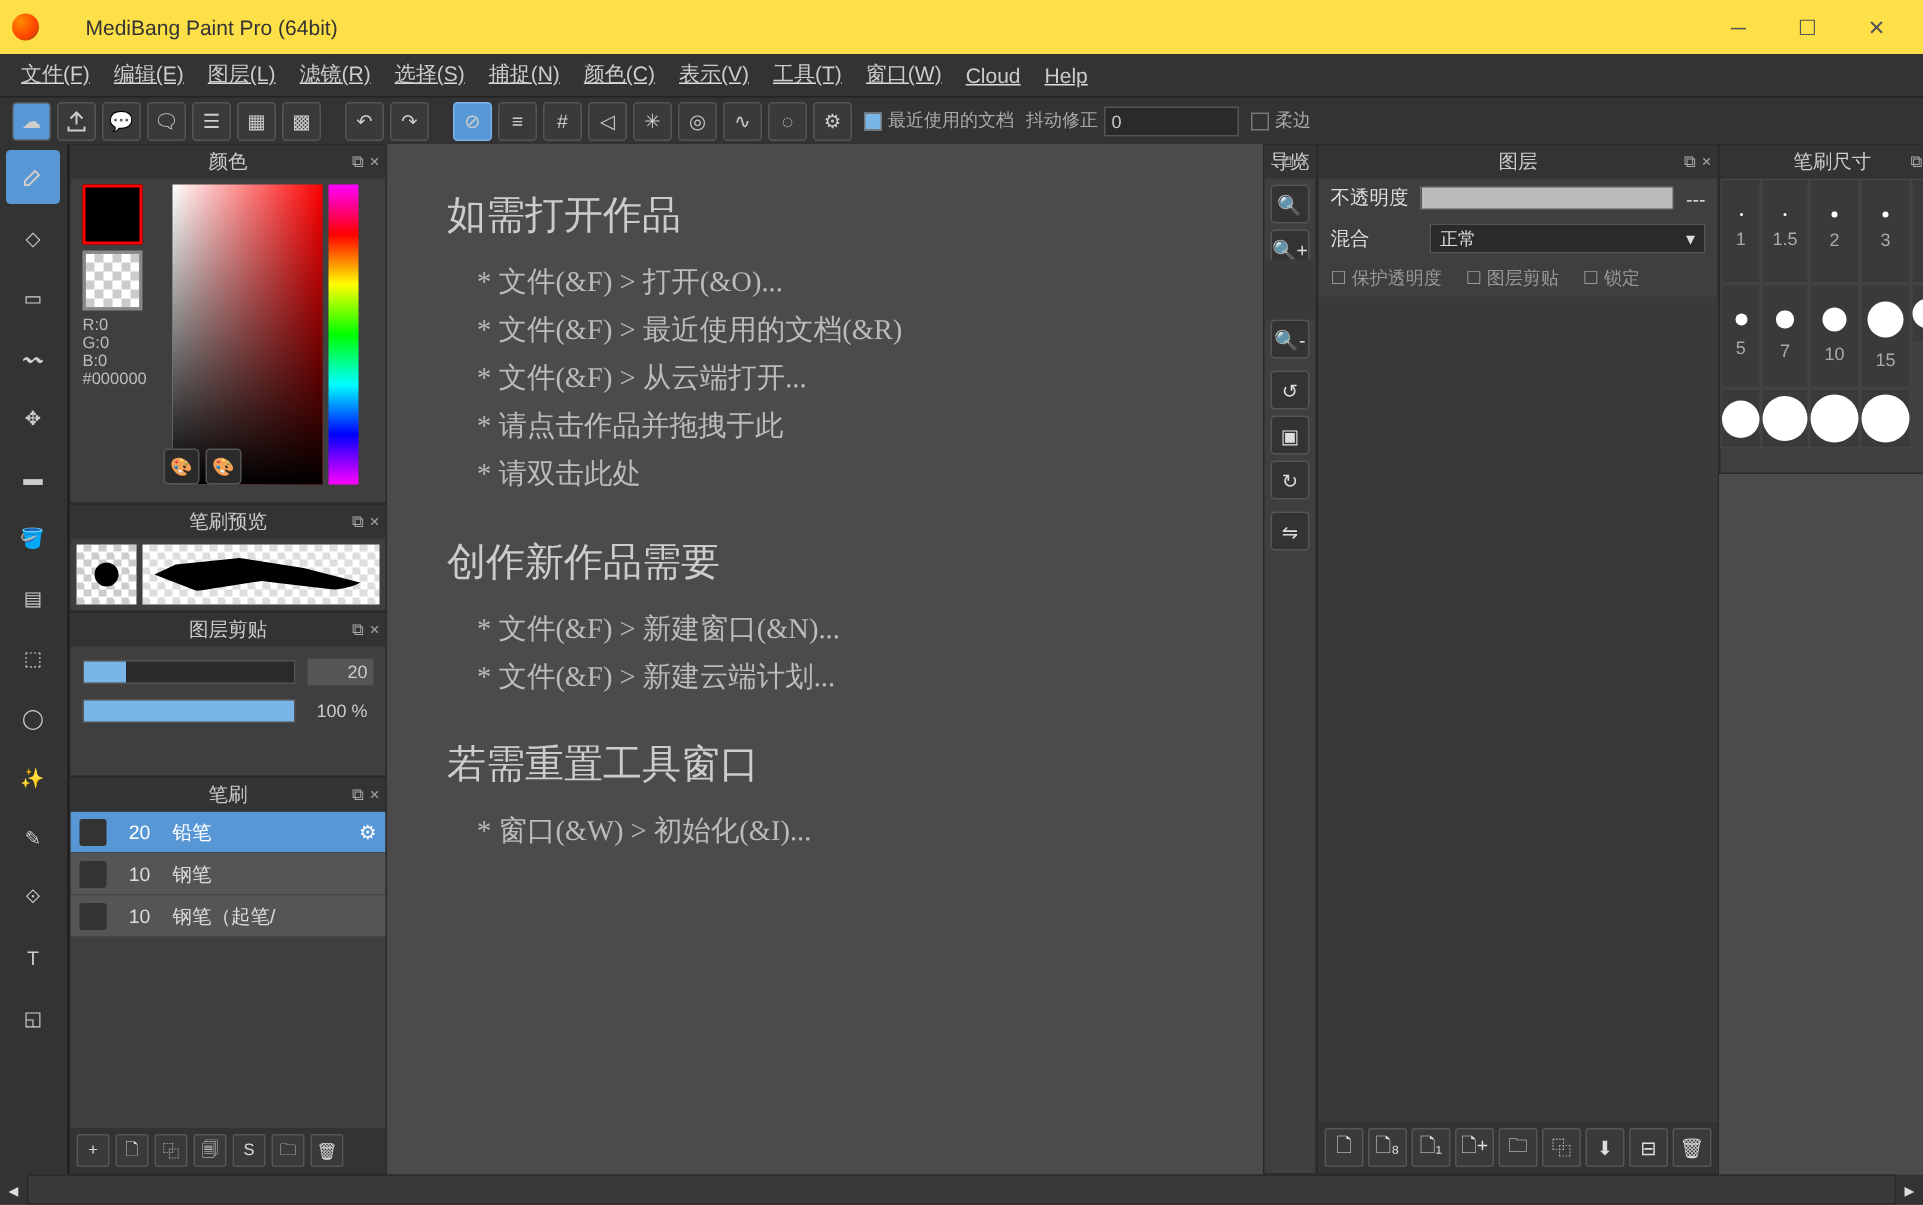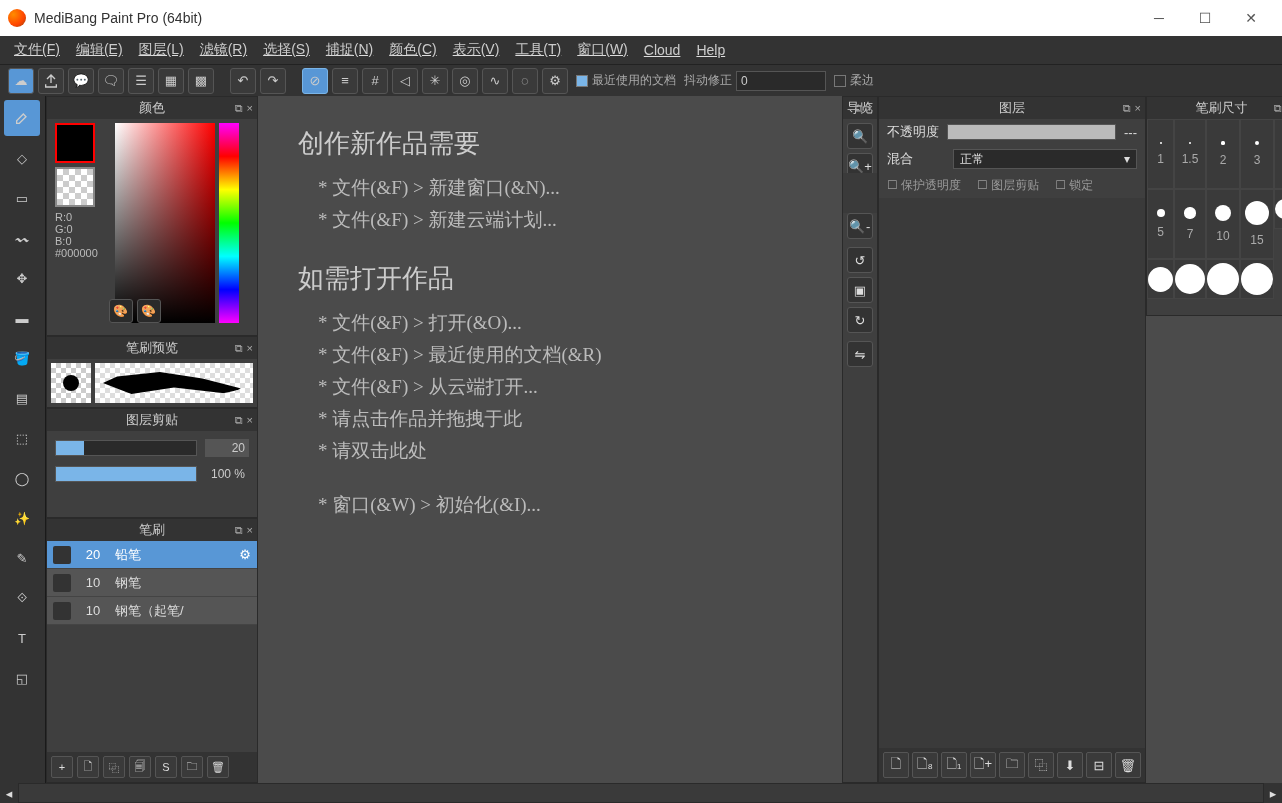--- a/index.html
+++ b/index.html
@@ -1,19 +1,19 @@
 <!DOCTYPE html>
 <html><head>
 <meta charset="utf-8">
 <style>
 * { box-sizing: border-box; margin: 0; padding: 0; font-family: "Microsoft YaHei", sans-serif; }
 body { width: 1282px; height: 803px; background: #4b4b4b; overflow: hidden; font-size: 13px; color: #ddd; }
 
 
-.titlebar { height: 36px; background: #ffffff; display: flex; align-items: center; padding: 0 8px; color: #333; }
+.titlebar { height: 36px; background: #fde047; display: flex; align-items: center; padding: 0 8px; color: #333; gap: 23px; }
 .titlebar .logo { width: 18px; height: 18px; border-radius: 50%; background: radial-gradient(circle at 30% 30%, #ff8c00, #ff4500 60%, #8b4513); margin-right: 8px; }
 .titlebar .title { flex: 1; font-size: 14px; }
 .winbtns { display: flex; }
 .winbtn { width: 46px; height: 36px; display: flex; align-items: center; justify-content: center; font-size: 14px; color: #555; }
 
 
 .menubar { height: 28px; background: #333; display: flex; align-items: center; padding: 0 8px; gap: 4px; text-decoration: underline; }
 .menubar .menuitem { color: #ccc; font-size: 14px; padding: 2px 6px; cursor: pointer; }
 
 
@@ -297,33 +297,34 @@
           <div class="babtn">S</div>
           <div class="babtn">🗀</div>
           <div class="babtn">🗑</div>
         </div>
       </div>
     </div>
   </div>
 
   <div class="canvas">
     <div class="section">
-      <h2>创作新作品需要</h2>
-      <div class="hint">* 文件(&amp;F) &gt; 新建窗口(&amp;N)...</div>
-      <div class="hint">* 文件(&amp;F) &gt; 新建云端计划...</div>
-    </div>
-    <div class="section">
       <h2>如需打开作品</h2>
       <div class="hint">* 文件(&amp;F) &gt; 打开(&amp;O)...</div>
       <div class="hint">* 文件(&amp;F) &gt; 最近使用的文档(&amp;R)</div>
       <div class="hint">* 文件(&amp;F) &gt; 从云端打开...</div>
       <div class="hint">* 请点击作品并拖拽于此</div>
       <div class="hint">* 请双击此处</div>
     </div>
     <div class="section">
+      <h2>创作新作品需要</h2>
+      <div class="hint">* 文件(&amp;F) &gt; 新建窗口(&amp;N)...</div>
+      <div class="hint">* 文件(&amp;F) &gt; 新建云端计划...</div>
+    </div>
+    <div class="section">
+      <h2>若需重置工具窗口</h2>
       <div class="hint">* 窗口(&amp;W) &gt; 初始化(&amp;I)...</div>
     </div>
   </div>
 
   <div class="rightcol">
     <div class="panel nav">
       <div class="phdr">
           <span>导览</span>
           <span class="picons">
             <span>⧉</span>

